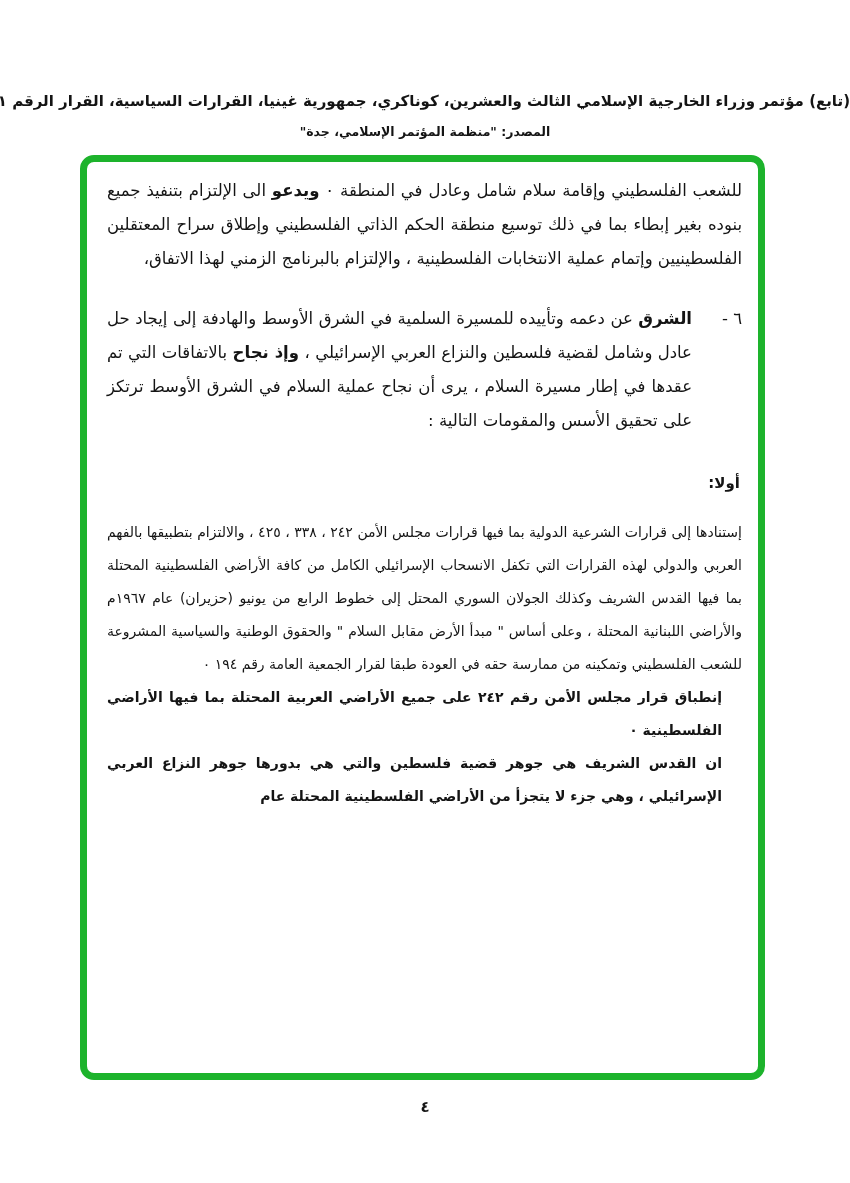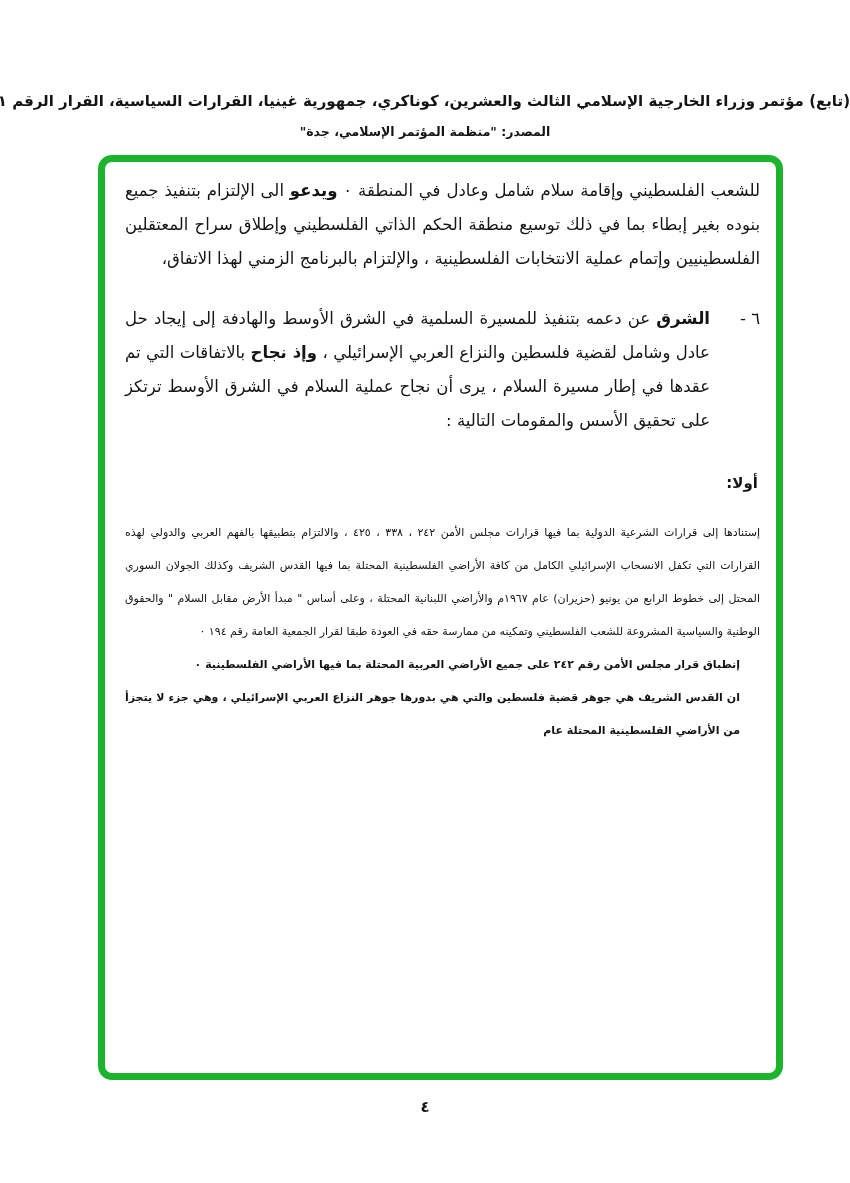--- a/index.html
+++ b/index.html
@@ -16,21 +16,21 @@
     position:absolute;top:92px;left:0;width:100%;
     direction:rtl;text-align:center;white-space:nowrap;
     font-weight:bold;font-size:15px;letter-spacing:0;
   }
   .doc-header .line2{
     position:absolute;top:124px;left:0;width:100%;
     direction:rtl;text-align:center;
     font-weight:bold;font-size:12.5px;
   }
   .green-box{
-    position:absolute;left:98px;top:155px;
+    position:absolute;left:80px;top:155px;
     width:685px;height:925px;
     box-sizing:border-box;
     border:7px solid #1db32c;
     border-radius:14px;
     padding:12px 16px 0 20px;
     direction:rtl;
     overflow:hidden;
     background:#ffffff;
   }
   .para{
@@ -49,21 +49,21 @@
     white-space:nowrap;
   }
   .item6 .item-text{flex:1 1 auto;}
   .sec-heading{
     margin:32px 2px 20px 0;
     font-size:15px;font-weight:bold;
     line-height:26px;
   }
   .sec-body{
     margin:0;
-    font-size:11px;line-height:33px;
+    font-size:14px;line-height:33px;
     text-align:justify;
   }
   .indented{padding-right:20px;font-weight:bold;}
   .page-num{
     position:absolute;top:1098px;left:0;width:100%;
     text-align:center;font-weight:bold;font-size:15px;
   }
 </style>
 </head>
 <body>
@@ -74,21 +74,21 @@
     <div class="line1">(تابع) مؤتمر وزراء الخارجية الإسلامي الثالث والعشرين، كوناكري، جمهورية غينيا، القرارات السياسية، القرار الرقم ٢٣/١-س</div>
     <div class="line2">المصدر:  "منظمة المؤتمر الإسلامي، جدة"</div>
   </div>
 
   <div class="green-box">
 
     <p class="para"><span>للشعب الفلسطيني وإقامة سلام شامل وعادل في المنطقة ٠ </span><b>ويدعو</b><span> الى الإلتزام بتنفيذ جميع بنوده بغير إبطاء بما في ذلك توسيع منطقة الحكم الذاتي الفلسطيني وإطلاق سراح المعتقلين الفلسطينيين وإتمام عملية الانتخابات الفلسطينية ، والإلتزام بالبرنامج الزمني لهذا الاتفاق،</span></p>
 
     <div class="item6">
       <span class="num">٦ -</span>
-      <p class="para item-text"><b>الشرق</b><span> عن دعمه بتنفيذ للمسيرة السلمية في الشرق الأوسط والهادفة إلى إيجاد حل عادل وشامل لقضية فلسطين والنزاع العربي الإسرائيلي ، </span><b>وإذ نجاح</b><span> بالاتفاقات التي تم عقدها في إطار مسيرة السلام ، يرى أن نجاح عملية السلام في الشرق الأوسط ترتكز على تحقيق الأسس والمقومات التالية :</span></p>
+      <p class="para item-text"><b>الشرق</b><span> عن دعمه وتأييده للمسيرة السلمية في الشرق الأوسط والهادفة إلى إيجاد حل عادل وشامل لقضية فلسطين والنزاع العربي الإسرائيلي ، </span><b>وإذ نجاح</b><span> بالاتفاقات التي تم عقدها في إطار مسيرة السلام ، يرى أن نجاح عملية السلام في الشرق الأوسط ترتكز على تحقيق الأسس والمقومات التالية :</span></p>
     </div>
 
     <h3 class="sec-heading">أولا:</h3>
     <p class="sec-body">إستنادها إلى قرارات الشرعية الدولية بما فيها قرارات مجلس الأمن ٢٤٢ ، ٣٣٨ ، ٤٢٥ ، والالتزام بتطبيقها بالفهم العربي والدولي لهذه القرارات التي تكفل الانسحاب الإسرائيلي الكامل من كافة الأراضي الفلسطينية المحتلة بما فيها القدس الشريف وكذلك الجولان السوري المحتل إلى خطوط الرابع من يونيو (حزيران) عام ١٩٦٧م والأراضي اللبنانية المحتلة ، وعلى أساس " مبدأ الأرض مقابل السلام " والحقوق الوطنية والسياسية المشروعة للشعب الفلسطيني وتمكينه من ممارسة حقه في العودة طبقا لقرار الجمعية العامة رقم ١٩٤ ٠</p>
 
     <p class="sec-body indented">إنطباق قرار مجلس الأمن رقم ٢٤٢ على جميع الأراضي العربية المحتلة بما فيها الأراضي الفلسطينية ٠</p>
 
     <p class="sec-body indented">ان القدس الشريف هي جوهر قضية فلسطين والتي هي بدورها جوهر النزاع العربي الإسرائيلي ، وهي جزء لا يتجزأ من الأراضي الفلسطينية المحتلة عام</p>
 
   </div>

